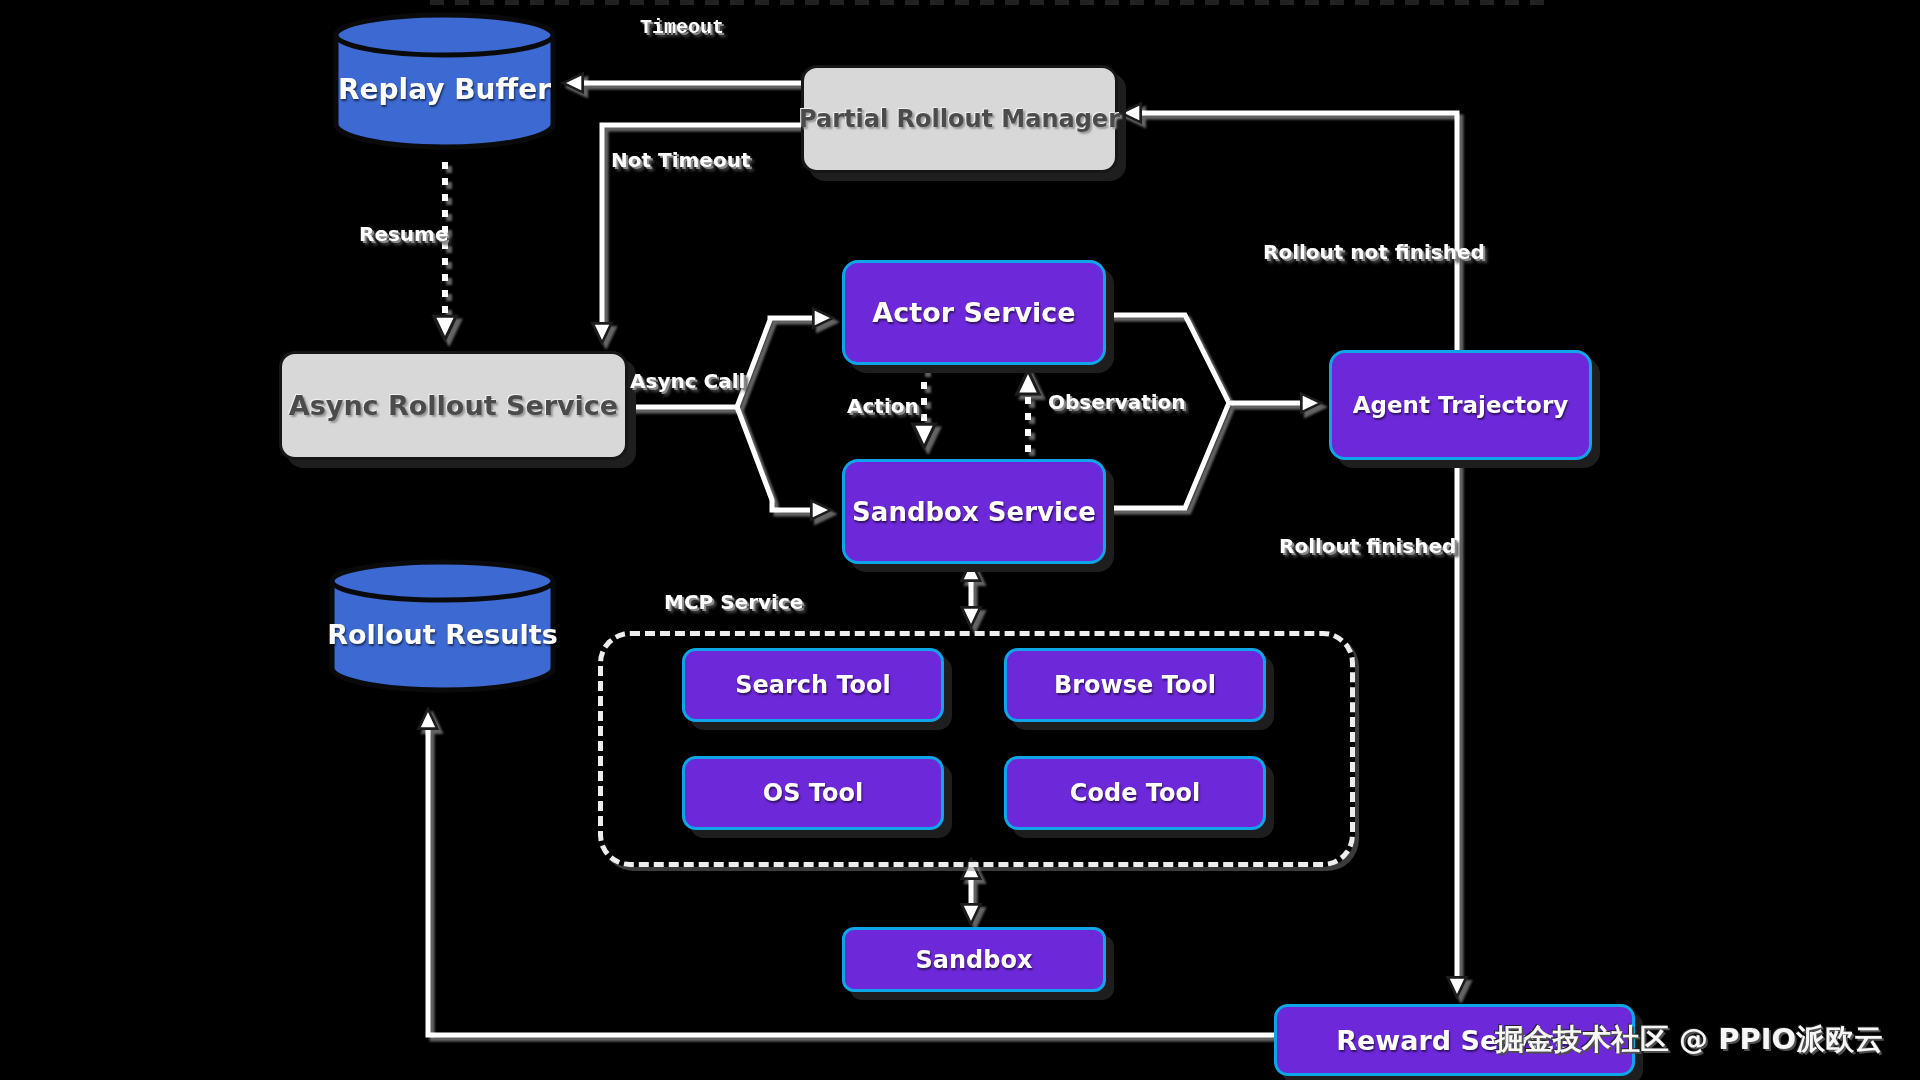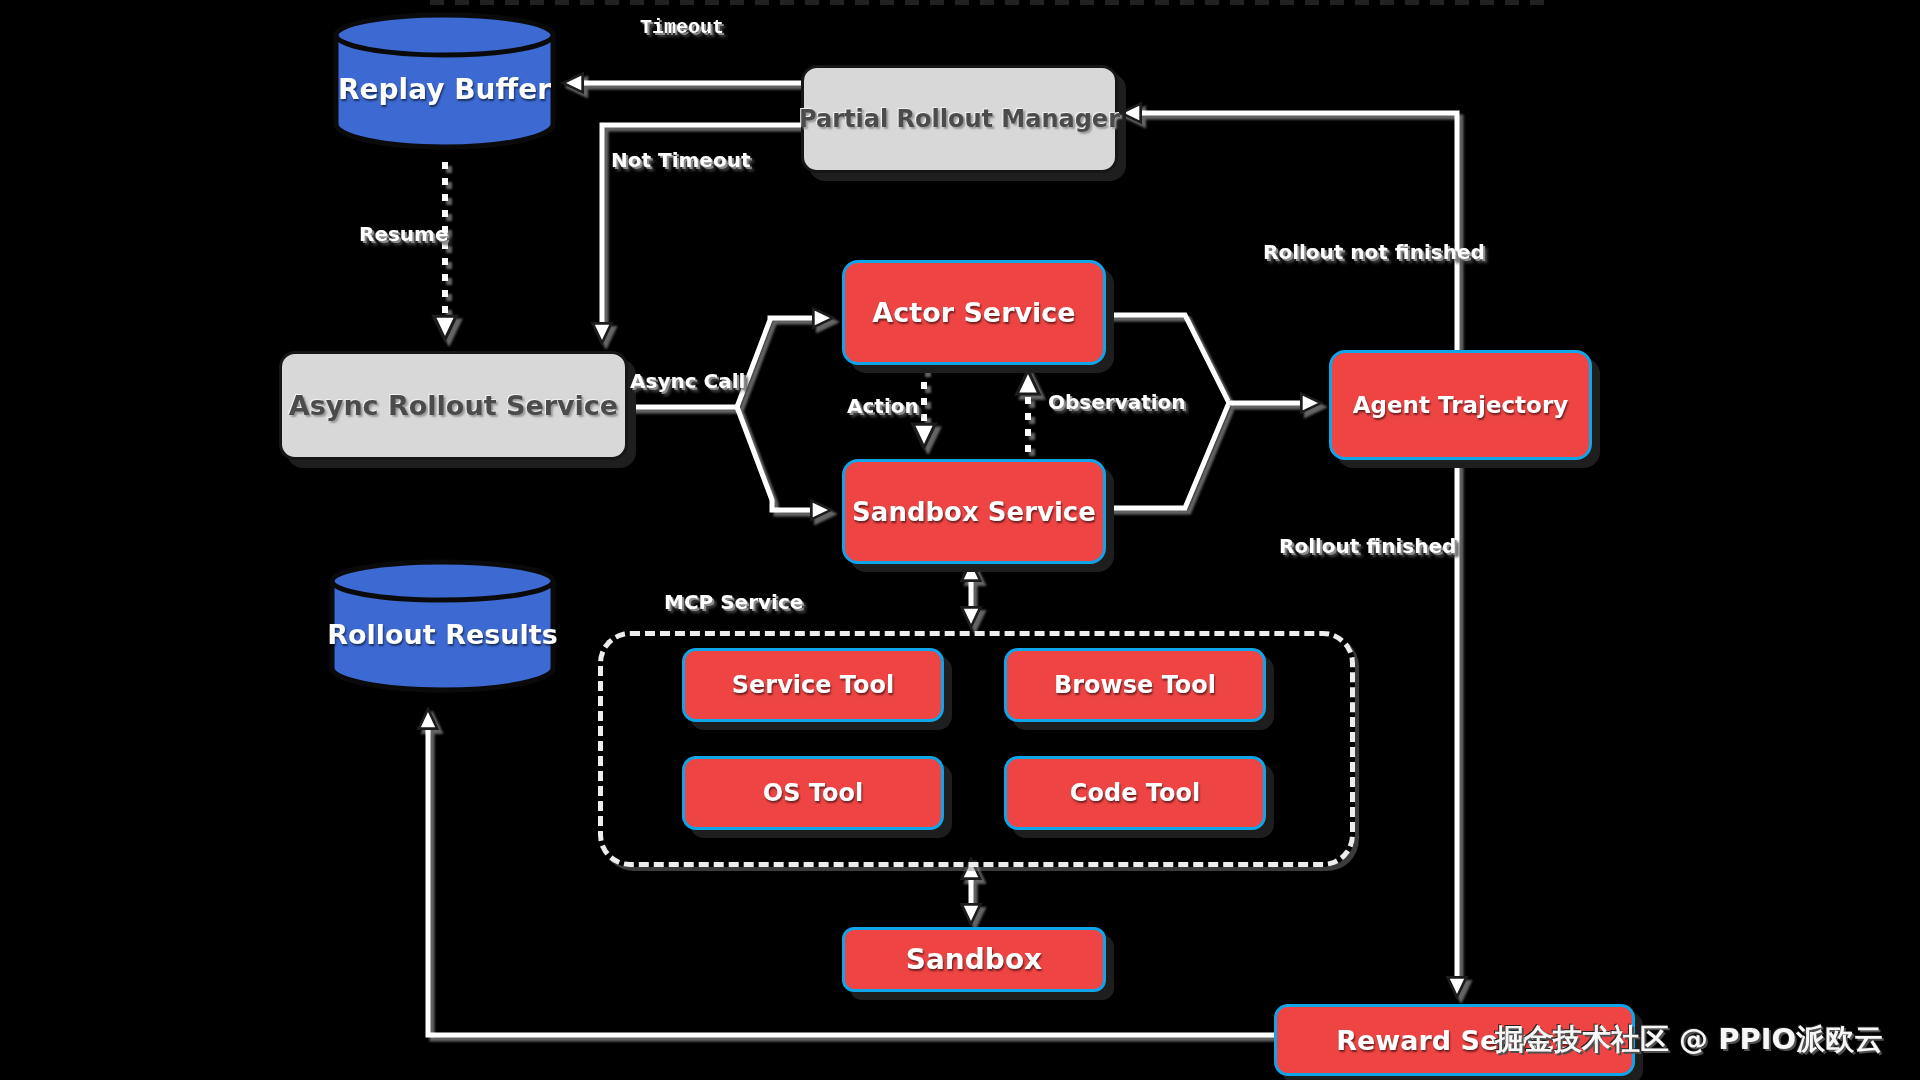--- a/index.html
+++ b/index.html
@@ -1,21 +1,21 @@
 <!DOCTYPE html>
 <html><head>
 <meta charset="utf-8">
 <style>
   html,body{margin:0;padding:0;background:#000;width:1920px;height:1080px;overflow:hidden;
     font-family:"DejaVu Sans","Liberation Sans",sans-serif;}
   .stage{position:relative;width:1920px;height:1080px;background:#000;}
   #wires{position:absolute;left:0;top:0;z-index:0;}
   .node{position:absolute;display:flex;align-items:center;justify-content:center;
     border:3px solid #0ea5e9;border-radius:16px;box-shadow:8px 8px 0 #1e1e1e;z-index:2;}
-  .blue{background:#ef4444;color:#ffffff;}
+  .blue{background:#6d28d9;color:#ffffff;}
   .gray{background:#d8d8d8;color:#4b4b4b;border-color:#161616;}
   .node-label{font-weight:600;white-space:nowrap;text-shadow:1px 2px 2px rgba(0,0,0,.55);}
   .gray .node-label{text-shadow:-1px -1px 0 #f2f2f2,2px 2px 2px #979797;}
   .cyl{position:absolute;z-index:2;}
   .cyl svg{position:absolute;left:0;top:0;}
   .cyl .node-label{position:absolute;left:0;right:0;top:0;bottom:0;display:flex;
     align-items:center;justify-content:center;padding-top:14px;color:#fff;}
   .edge-label{position:absolute;z-index:3;color:#fff;font-size:20px;font-weight:600;white-space:nowrap;
     text-shadow:2px 2px 0 #8a8a8a,4px 4px 3px #4a4a4a;}
   .mcp-box{position:absolute;left:598px;top:631px;width:747px;height:226px;z-index:1;
@@ -104,37 +104,37 @@
 
   <div class="node blue" style="left:842px;top:459px;width:258px;height:99px;">
     <span class="node-label" style="font-size:26px;">Sandbox Service</span>
   </div>
 
   <div class="node blue" style="left:1329px;top:350px;width:257px;height:104px;">
     <span class="node-label" style="font-size:23px;">Agent Trajectory</span>
   </div>
 
   <div class="node blue" style="left:682px;top:648px;width:256px;height:68px;border-radius:14px;">
-    <span class="node-label" style="font-size:24px;">Service Tool</span>
+    <span class="node-label" style="font-size:24px;">Search Tool</span>
   </div>
 
   <div class="node blue" style="left:1004px;top:648px;width:256px;height:68px;border-radius:14px;">
     <span class="node-label" style="font-size:24px;">Browse Tool</span>
   </div>
 
   <div class="node blue" style="left:682px;top:756px;width:256px;height:68px;border-radius:14px;">
     <span class="node-label" style="font-size:24px;">OS Tool</span>
   </div>
 
   <div class="node blue" style="left:1004px;top:756px;width:256px;height:68px;border-radius:14px;">
     <span class="node-label" style="font-size:24px;">Code Tool</span>
   </div>
 
   <div class="node blue" style="left:842px;top:927px;width:258px;height:59px;border-radius:12px;">
-    <span class="node-label" style="font-size:28px;">Sandbox</span>
+    <span class="node-label" style="font-size:24px;">Sandbox</span>
   </div>
 
   <div class="node blue" style="left:1274px;top:1004px;width:355px;height:66px;border-radius:14px;">
     <span class="node-label" style="font-size:27px;">Reward Service</span>
   </div>
 
   <div class="edge-label" style="left:640px;top:16px;font-family:Liberation Mono, monospace;">Timeout</div>
   <div class="edge-label" style="left:611px;top:148px;">Not Timeout</div>
   <div class="edge-label" style="left:359px;top:222px;">Resume</div>
   <div class="edge-label" style="left:630px;top:369px;">Async Call</div>

